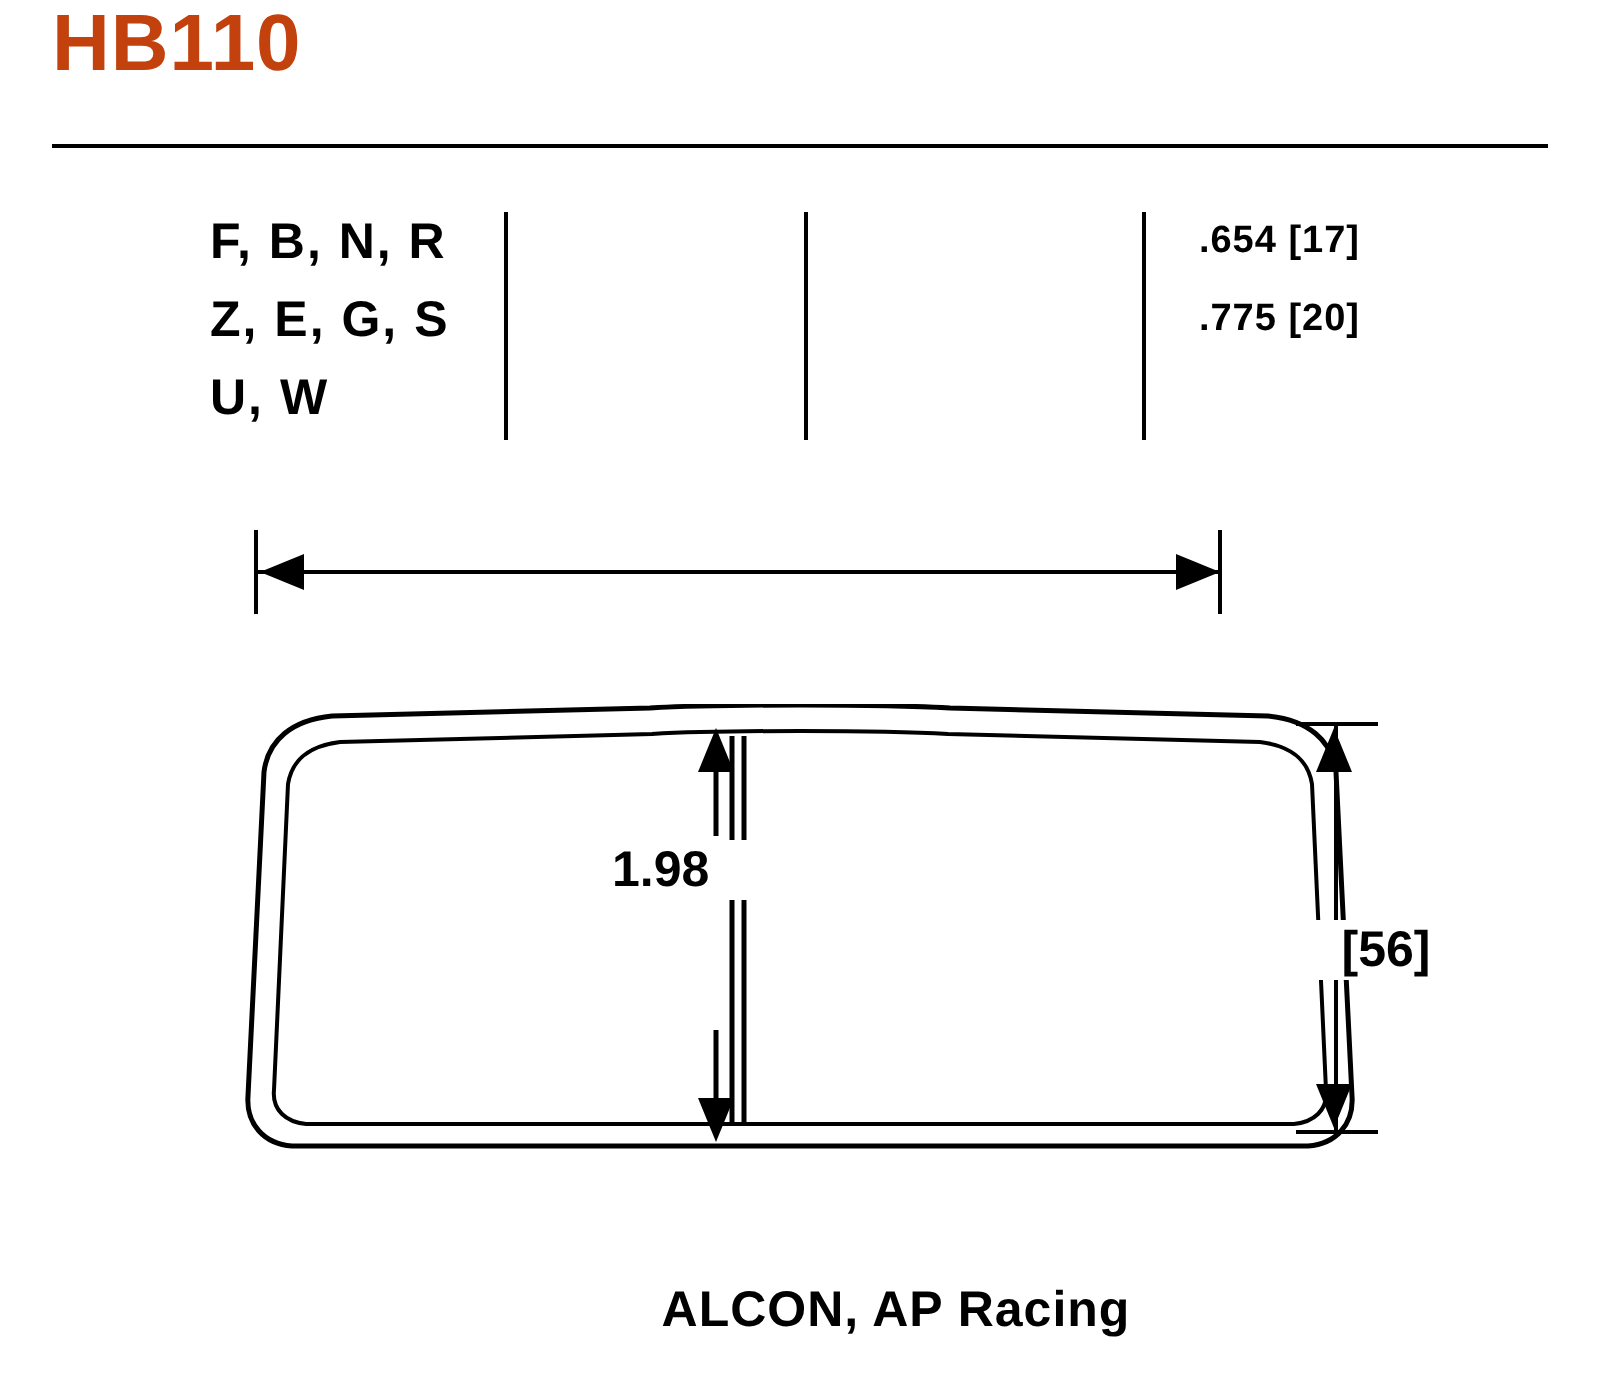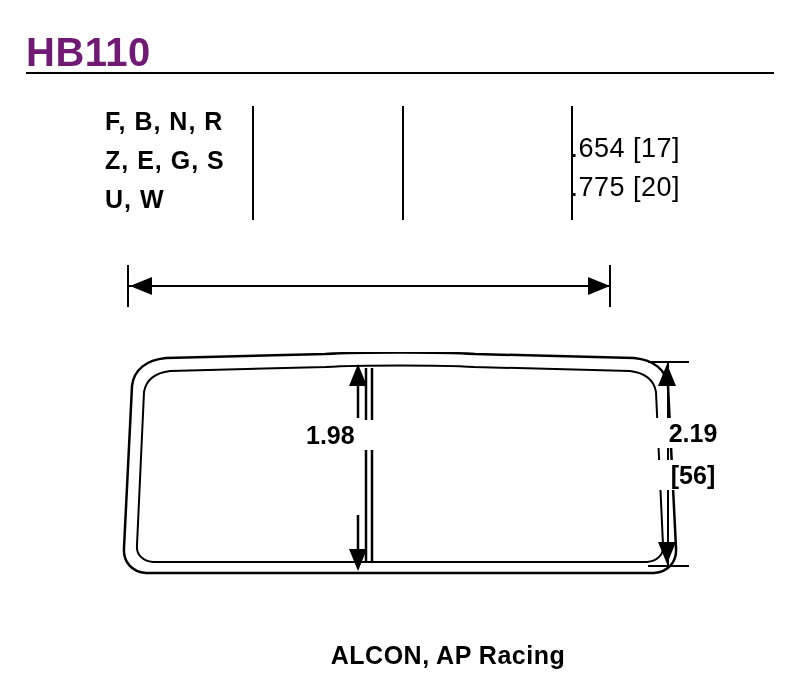--- a/index.html
+++ b/index.html
@@ -14,26 +14,26 @@
     background: #ffffff;
     font-family: "Liberation Sans", sans-serif;
     color: #000000;
     overflow: hidden;
   }
   .abs { position: absolute; }
 
   
   #part-number {
     left: 26px;
-    top: 30px;
+    top: 0;
     font-size: 40px;
     font-weight: bold;
     letter-spacing: 0.5px;
     line-height: 44px;
-    color: #701a75;
+    color: #c2410c;
   }
 
   
   #title-rule {
     left: 26px;
     top: 72px;
     width: 748px;
     height: 2px;
     background: #000;
   }
@@ -45,28 +45,27 @@
     line-height: 30px;
     letter-spacing: 1px;
     white-space: pre;
   }
   #code-line-0 { left: 105px; top: 106px; }
   #code-line-1 { left: 105px; top: 145px; }
   #code-line-2 { left: 105px; top: 184px; }
 
   
   .thick-line {
-    font-size: 27px;
-    font-weight: normal;
+    font-size: 19px;
+    font-weight: bold;
     line-height: 30px;
     letter-spacing: 0.5px;
     white-space: pre;
     text-align: right;
     width: 200px;
-    margin-top: 27px;
   }
   #thick-line-0 { left: 480px; top: 106px; }
   #thick-line-1 { left: 480px; top: 145px; text-align: right; }
 
   
   .vtick { width: 2px; background: #000; }
   #vtick-a { left: 252px; top: 106px; height: 114px; }
   #vtick-b { left: 402px; top: 106px; height: 114px; }
   #vtick-c { left: 571px; top: 106px; height: 114px; }
 
@@ -246,18 +245,17 @@
     <line x1="18" y1="191" x2="18" y2="155" stroke="#000" stroke-width="2.5"></line>
   </svg>
 
   <div class="abs" id="slot-label">1.98</div>
 
   <div class="abs" id="height-cap-top"></div>
   <div class="abs" id="height-cap-bottom"></div>
   <div class="abs" id="height-line"></div>
   <div class="abs" id="height-arrow-top"></div>
   <div class="abs" id="height-arrow-bottom"></div>
-  <div class="abs" id="height-label">2.19</div>
   <div class="abs" id="height-label2">[56]</div>
 
   <div class="abs" id="caption">ALCON, AP Racing</div>
 
 </div>
 
 </body></html>

